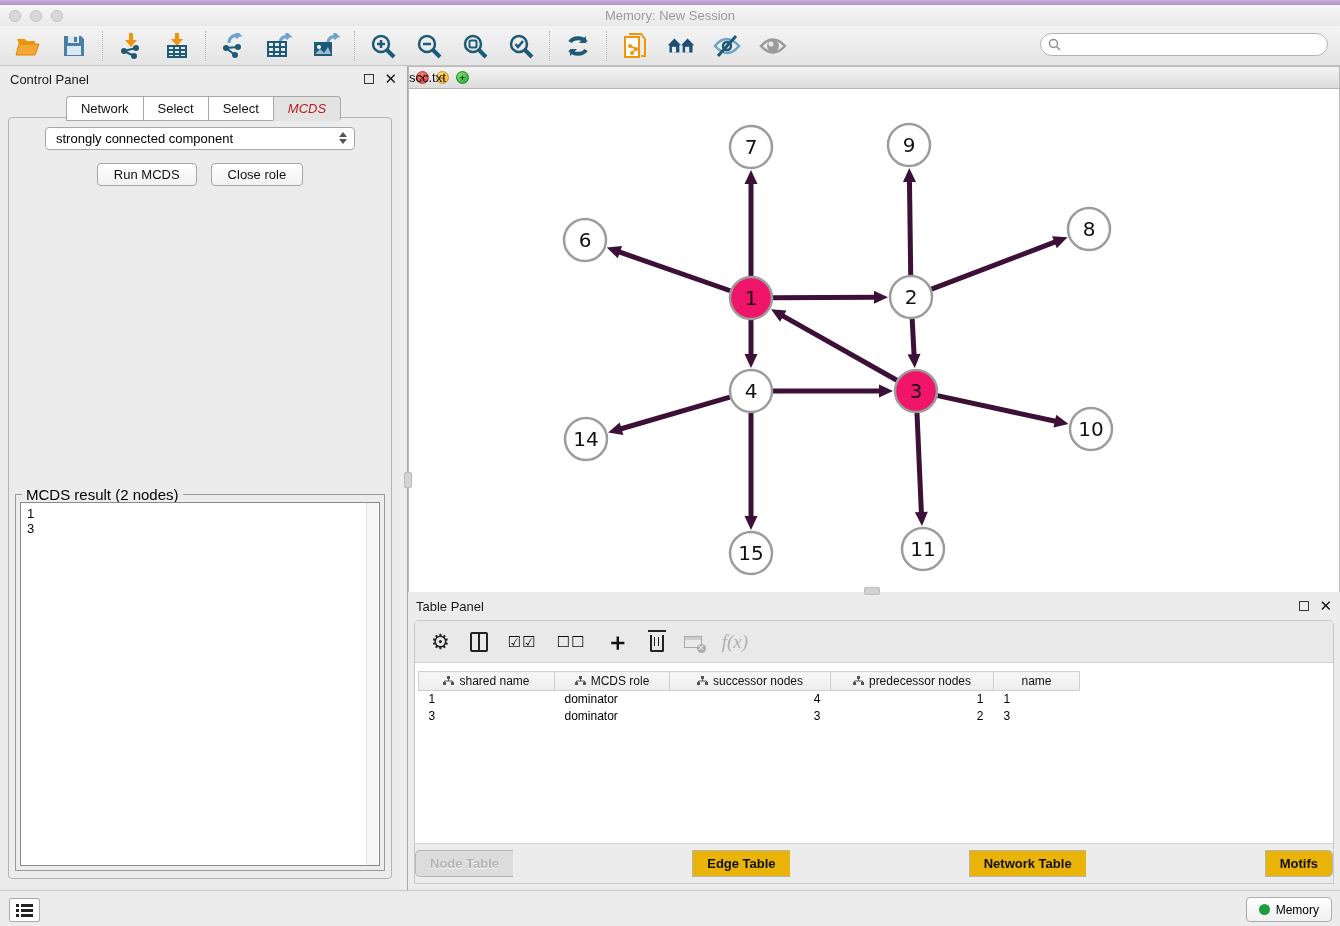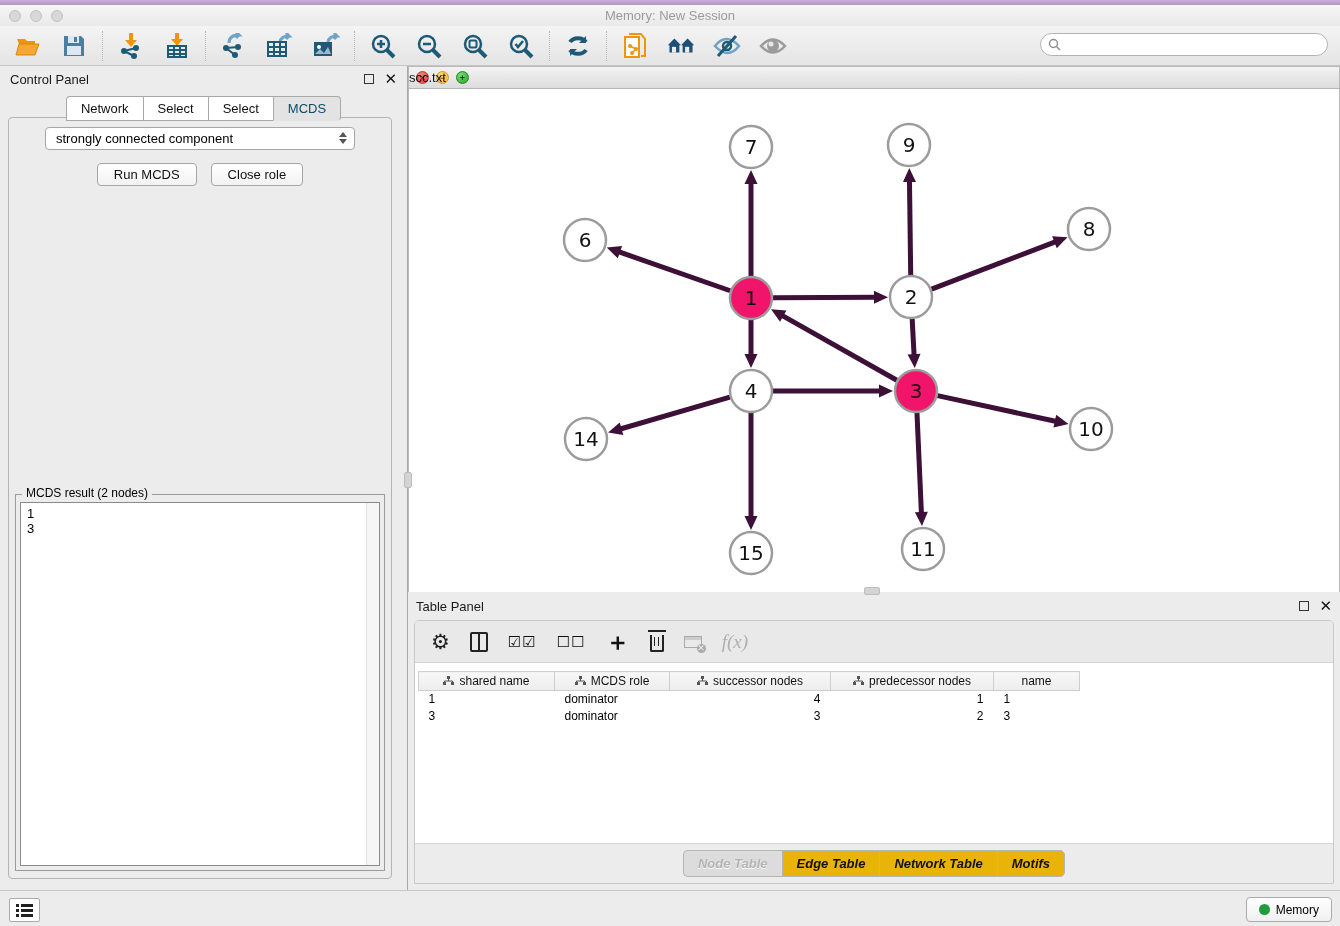--- a/index.html
+++ b/index.html
@@ -25,31 +25,31 @@
   .control-panel { position:absolute; left:0; top:66px; width:408px; height:824px; background:#ececec; border-right:1px solid #a9a9a9; }
   .cp-header { height:26px; display:flex; align-items:center; padding:0 10px; }
   .panel-title { font-size:13px; color:#1a1a1a; }
   .panel-ctrls { margin-left:auto; display:flex; align-items:center; gap:10px; }
   .float-icon { width:10px; height:10px; border:1.5px solid #333; display:inline-block; }
   .close-icon { font-size:15px; font-weight:bold; color:#111; line-height:10px; cursor:pointer; }
   .cp-tabs { position:absolute; left:0; top:30px; width:100%; display:flex; justify-content:center; z-index:3; }
   .tabbtn { font-size:13px; padding:4px 14px; background:#fff; border:1px solid #a8a8a8; border-right:none; color:#111; cursor:pointer; }
   .tabbtn:first-child { border-radius:4px 0 0 0; }
   .tabbtn:last-child { border-right:1px solid #a8a8a8; border-radius:0 4px 4px 0; }
-  .tabbtn.sel { background:#e3e3e3; color:#0c4a6e; border-bottom-color:#e3e3e3; }
+  .tabbtn.sel { background:#e3e3e3; color:#b91c1c; border-bottom-color:#e3e3e3;font-style:italic; }
   .cp-body { position:absolute; left:8px; top:51px; width:384px; height:762px; border:1px solid #b4b4b4; border-radius:4px; background:#ececec; }
   .opt-label { text-align:center; font-size:13px; margin-top:20px; color:#111; }
   .select-box { position:relative; margin:9px auto 0; width:310px; height:23px; background:#fff; border:1px solid #a6a6a6; border-radius:4px; font-size:13px; display:flex; align-items:center; padding:0 22px 0 10px; cursor:pointer; }
   .spinner { position:absolute; right:7px; top:4px; display:flex; flex-direction:column; gap:2px; }
   .spin-up { width:0; height:0; border-left:4px solid transparent; border-right:4px solid transparent; border-bottom:5px solid #555; }
   .spin-dn { width:0; height:0; border-left:4px solid transparent; border-right:4px solid transparent; border-top:5px solid #555; }
   .cp-buttons { display:flex; justify-content:center; gap:14px; margin-top:13px; }
   .btn { background:linear-gradient(#fff,#f2f2f2); border:1px solid #a6a6a6; border-radius:4px; font-size:13px; padding:3px 16px; cursor:pointer; color:#111; }
   .result-box { position:absolute; left:6px; top:376px; width:370px; height:377px; border:1px solid #9a9a9a; }
-  .result-legend { position:absolute; left:6px; top:-9px; background:#ececec; padding:0 4px; font-size:12px; }
+  .result-legend { position:absolute; left:6px; top:-9px; background:#ececec; padding:0 4px; font-size:15px; }
   .result-area { position:absolute; left:4px; top:7px; right:4px; bottom:4px; background:#fff; border:1px solid #8a8a8a; font-size:13px; padding:3px 6px; white-space:pre-line; overflow:hidden; }
   .result-scroll { position:absolute; right:5px; top:8px; width:13px; bottom:5px; background:#f6f6f6; border-left:1px solid #e2e2e2; }
 
   
   .net-window { position:absolute; left:408px; top:66px; width:932px; height:526px; background:#fff; border:1px solid #b9b9b9; }
   .net-titlebar { position:absolute; left:0; top:0; width:100%; height:22px; background:linear-gradient(#f3f3f3,#dcdcdc); border-bottom:1px solid #b5b5b5; display:flex; align-items:center; }
   .tl { width:13px; height:13px; border-radius:50%; margin-left:7px; font-size:9px; font-weight:bold; display:flex; align-items:center; justify-content:center; cursor:pointer; }
   .tl.red { background:radial-gradient(circle at 35% 30%, #f0837d, #dd4740); border:1px solid #c03b34; color:#7e1b16; }
   .tl.yel { background:radial-gradient(circle at 35% 30%, #ffd97a, #f5b42e); border:1px solid #d19a23; color:#8a6210; }
   .tl.grn { background:radial-gradient(circle at 35% 30%, #7ed87e, #27a427); border:1px solid #1f8a1f; color:#0c4d0c; }
@@ -73,21 +73,21 @@
   .trash:before { content:""; position:absolute; left:-4px; top:-5px; width:18px; height:2px; background:#222; }
   .trash:after { content:""; position:absolute; left:2px; top:2px; width:1px; height:9px; background:#222; box-shadow:4px 0 0 #222; }
   .deltab-icon { width:18px; height:12px; border:1.5px solid #aaa; position:relative; background:linear-gradient(#ccc 30%, transparent 30%); }
   .deltab-icon:after { content:"✕"; position:absolute; right:-5px; bottom:-6px; font-size:9px; color:#999; background:#aaa; border-radius:50%; width:9px; height:9px; line-height:9px; text-align:center; color:#eee; }
   .fx { font-family:"Liberation Serif","DejaVu Serif",serif; font-style:italic; font-size:19px; color:#aeaeae; }
   table.datatable { border-collapse:collapse; width:661px; margin:8px 0 0 3px; font-size:12px; table-layout:fixed; }
   table.datatable th { background:linear-gradient(#f7f7f7,#ededed); border:1px solid #cfcfcf; font-weight:normal; height:19px; padding:0 4px; white-space:nowrap; overflow:hidden;margin-top:32px; }
   table.datatable td { height:17px; padding:0 10px; border:none; white-space:nowrap; }
   .th-inner { display:flex; align-items:center; justify-content:center; gap:5px; font-size:12px; color:#111; }
   td.num { text-align:right; }
-  .tp-tabs-row { position:absolute; left:0; right:0; bottom:0; height:40px; background:#ececec; border-top:1px solid #d7d7d7; display:flex; align-items:center; justify-content:center;font-style:italic; }
+  .tp-tabs-row { position:absolute; left:0; right:0; bottom:0; height:40px; background:#ececec; border-top:1px solid #d7d7d7; display:flex; align-items:center; justify-content:space-between; }
   .tp-tab { font-size:13px; font-weight:bold; padding:5px 14px; background:#eab308; border:1px solid #b5b5b5; border-right:none; color:#111; cursor:pointer; }
   .tp-tab:first-child { border-radius:5px 0 0 5px; }
   .tp-tab:last-child { border-right:1px solid #b5b5b5; border-radius:0 5px 5px 0; }
   .tp-tab.sel { background:#dcdcdc; color:#b3b3b3; text-shadow:0 1px 0 #fff; }
 
   
   .statusbar { position:absolute; left:0; top:890px; width:1340px; height:36px; background:#ececec; border-top:1px solid #c9c9c9; }
   .list-btn { position:absolute; left:9px; top:7px; width:31px; height:24px; background:#fff; border:1px solid #ababab; border-radius:2px; display:flex; align-items:center; justify-content:center; cursor:pointer; }
   .memory-btn { position:absolute; right:8px; top:6px; height:25px; background:linear-gradient(#fff,#f0f0f0); border:1px solid #ababab; border-radius:4px; display:flex; align-items:center; gap:6px; padding:0 12px; font-size:12px; cursor:pointer; }
   .mem-dot { width:11px; height:11px; border-radius:50%; }

